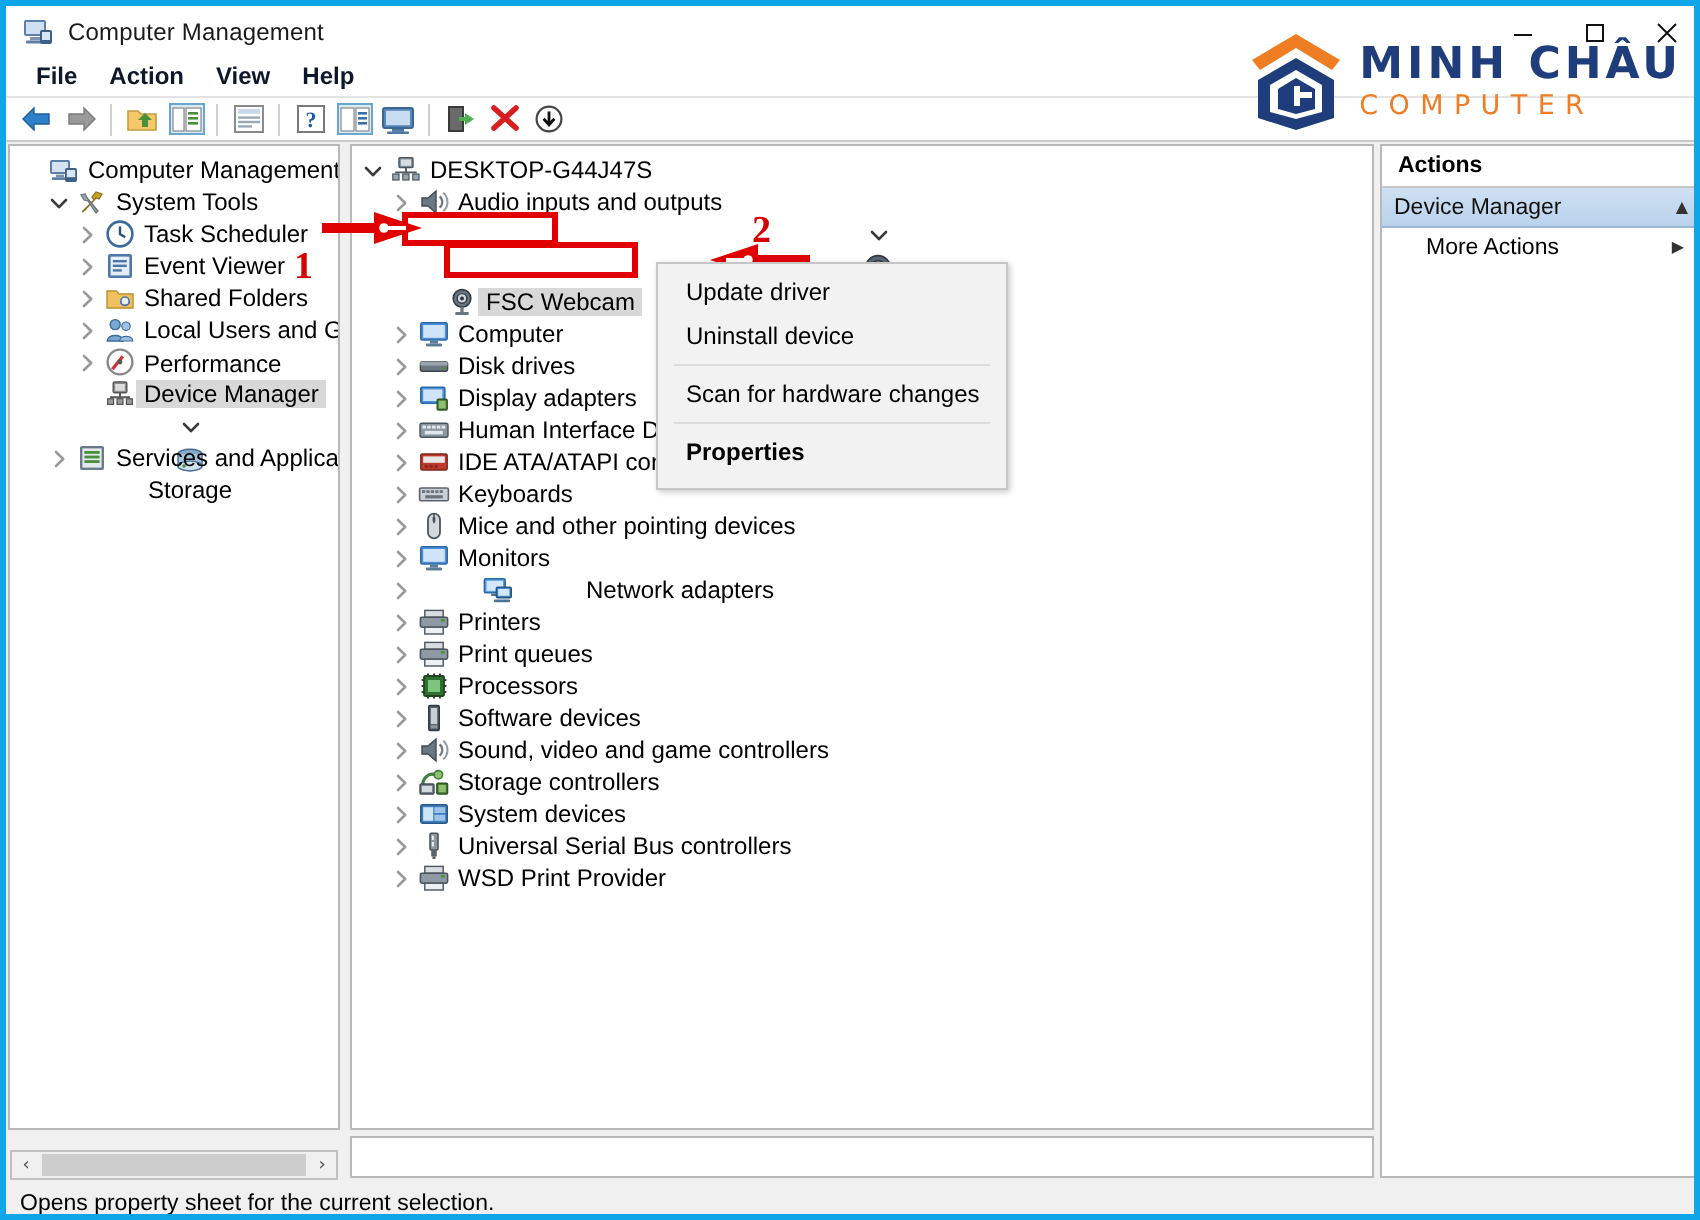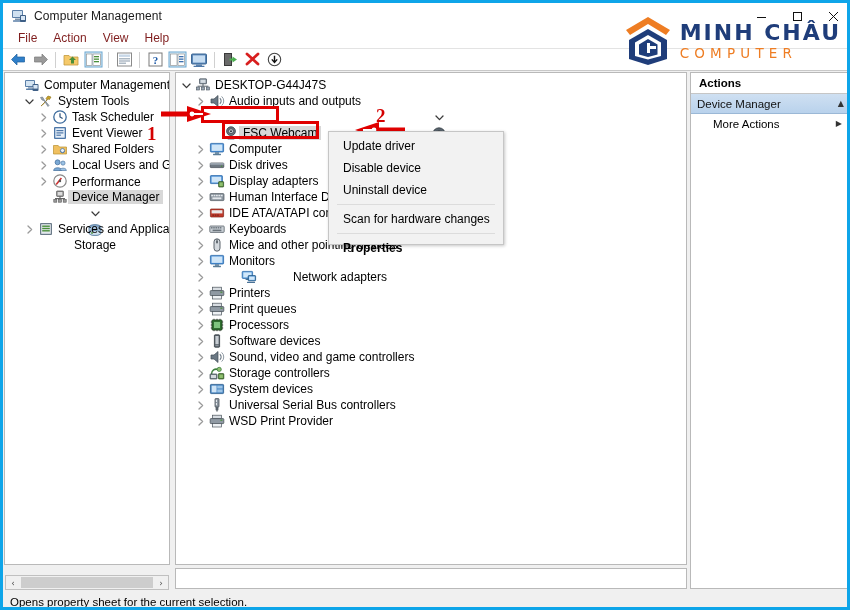--- a/index.html
+++ b/index.html
@@ -50,22 +50,23 @@
 
   
   .menubar {
     position: absolute; left: 0; top: 26px;
     width: 848px; height: 19px;
     background: #ffffff;
     display: flex; align-items: center;
     padding-left: 7px;
   }
   .menu-item {
-    font-size: 12px; color: #7f1d1d;
+    font-size: 12px; color: #0f172a;
     padding: 1px 8px 2px 8px;
+    font-weight: bold;
   }
 
   
   .toolbar {
     position: absolute; left: 0; top: 45px;
     width: 848px; height: 23px;
     background: #ffffff;
     border-top: 1px solid #e3e3e3;
     border-bottom: 1px solid #c8c8c8;
     display: flex; align-items: center;
@@ -585,21 +586,21 @@
           </span>
           <span class="tico">
             <svg width="16" height="16" viewBox="0 0 16 16">
               <circle cx="8" cy="8" r="6.2" fill="#5b6670" stroke="#30383f" stroke-width=".8"></circle>
               <circle cx="8" cy="8" r="3.6" fill="#d8dde2" stroke="#30383f" stroke-width=".8"></circle>
               <circle cx="8" cy="8" r="1.7" fill="#2c3339"></circle>
             </svg>
           </span>
           <span class="tlabel">Cameras</span>
         </div>
-        <div class="trow" style="padding-left: 30px;">
+        <div class="trow" style="padding-left: 30px; margin-top: 18px;">
           <span class="twist"></span>
           <span class="tico">
             <svg width="16" height="16" viewBox="0 0 16 16">
               <circle cx="8" cy="6.2" r="4.4" fill="#6a757f" stroke="#333b42" stroke-width=".8"></circle>
               <circle cx="8" cy="6.2" r="2.4" fill="#cfd6dc" stroke="#333b42" stroke-width=".7"></circle>
               <circle cx="8" cy="6.2" r="1" fill="#2c3339"></circle>
               <rect x="7.2" y="10.5" width="1.6" height="2.6" fill="#6a757f"></rect>
               <rect x="4.6" y="13" width="6.8" height="1.5" rx=".5" fill="#6a757f"></rect>
             </svg>
           </span>
@@ -919,21 +920,20 @@
 
   <div class="hscroll">
     <div class="hs-arrow">‹</div>
     <div class="hs-thumb"></div>
     <div class="hs-arrow">›</div>
   </div>
   <div class="hs-pane2"></div>
 
   <div class="ctxmenu" id="ctx-menu">
       <div class="ctxitem">Update driver</div>
-      <div class="ctxitem">Disable device</div>
       <div class="ctxitem">Uninstall device</div>
       <div class="ctxsep"></div>
       <div class="ctxitem">Scan for hardware changes</div>
       <div class="ctxsep"></div>
       <div class="ctxitem bold">Properties</div>
     </div>
 
   <div class="redbox" style="left:198px; top:103px; width:78px; height:17px;"></div>
   <div class="redbox" style="left:219px; top:118px; width:97px; height:18px;"></div>
 

